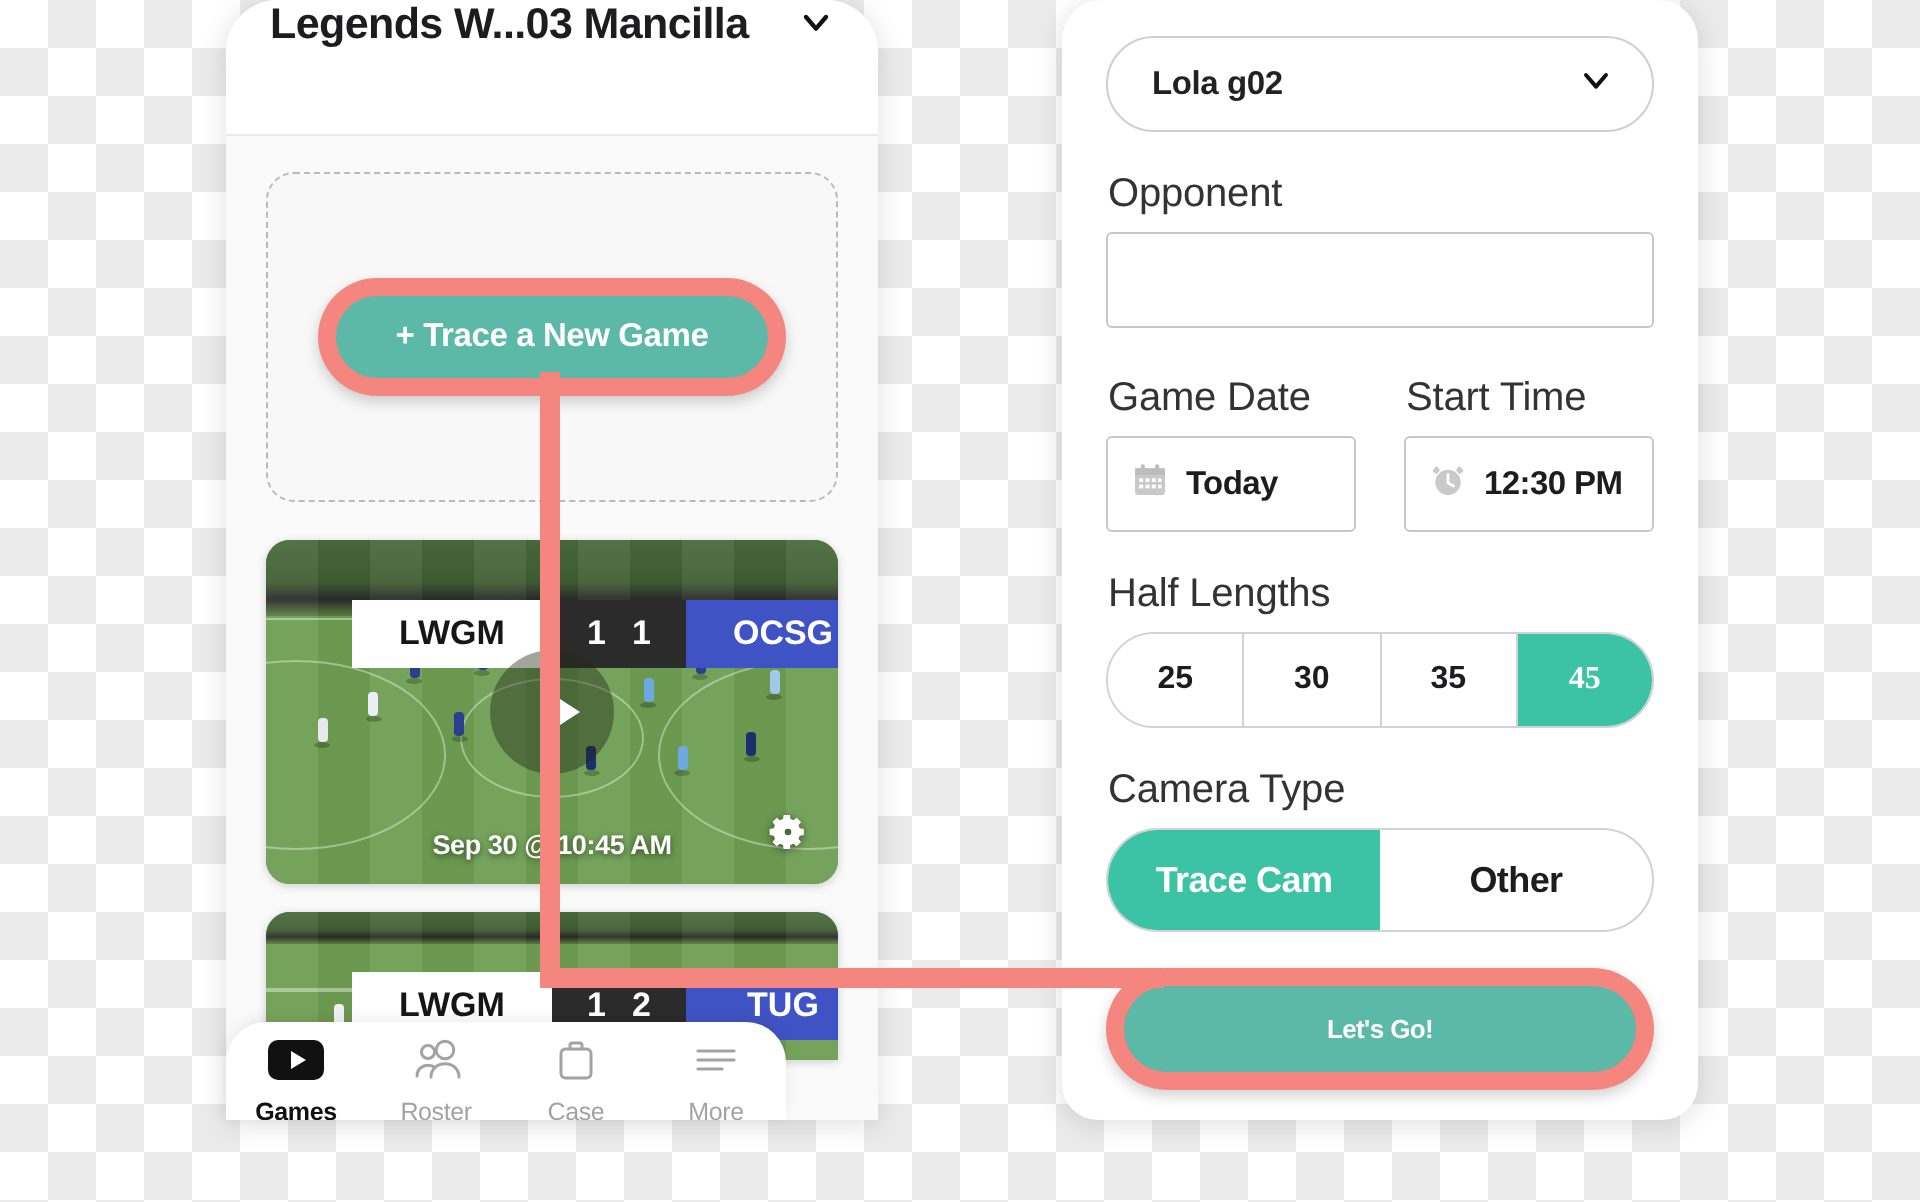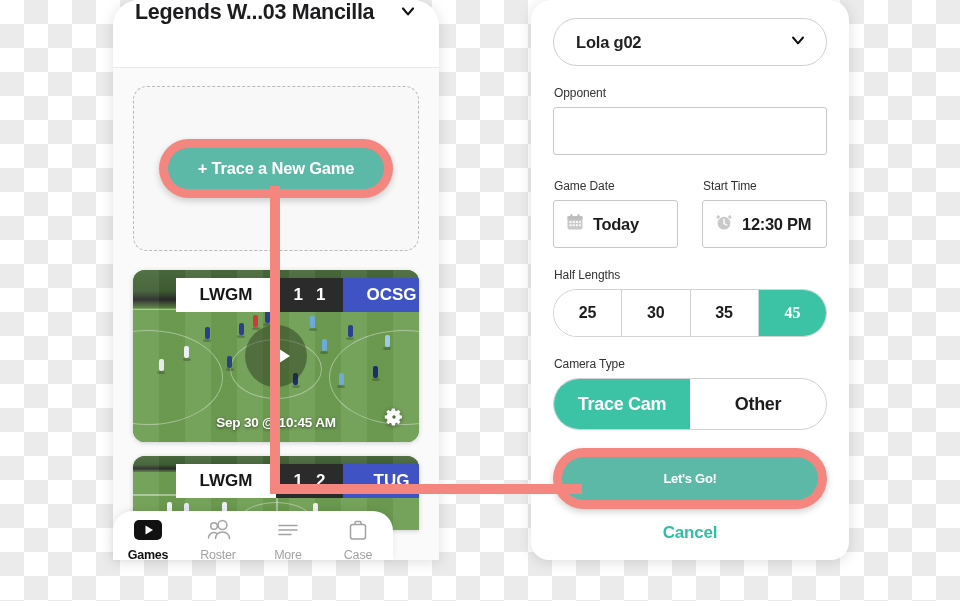--- a/index.html
+++ b/index.html
@@ -145,21 +145,21 @@
     position:absolute; left:50%; top:100%;
     transform: translateX(-50%);
     width: 8px; height: 3px;
     background: rgba(0,0,0,0.22);
     border-radius: 50%;
   }
 
   
   .scorebar {
     position: absolute;
-    top: 8px; left: 43px;
+    top: 30px; left: 43px;
     display: flex;
     height: 34px;
     font-weight: bold;
     font-size: 17px;
     overflow: hidden;
     z-index: 3;
   }
   .sb-home {
     background: #ffffff; color: #161616;
     display:flex; align-items:center; justify-content:center;
@@ -264,21 +264,21 @@
     cursor: pointer;
     gap: 36px;
   }
   .select-pill .val {
     flex:1;
     font-size: 16.5px; font-weight: bold; color: #222;
     letter-spacing: -0.2px;
   }
 
   .fl { 
-    font-size: 12px;
+    font-size: 20px;
     color: #333;
     margin: 20px 0 7px 1px;
     letter-spacing: -0.1px;
   }
 
   .text-input {
     width: 100%;
     height: 48px;
     border: 1.3px solid #c8c8c8;
     border-radius: 3px;
@@ -474,34 +474,34 @@
         <circle cx="11" cy="7" r="3.3"></circle>
           <circle cx="19.5" cy="6" r="4.4"></circle>
         <path d="M5.5 19c0-3.2 2.5-5.4 5.5-5.4 1 0 2 .25 2.8.7"></path>
         <path d="M12.5 19.5c0-4 3.1-6.6 7-6.6s7 2.6 7 6.6"></path>
       </svg>
     </span>
     <span class="tab-label">Roster</span>
   </div>
   <div class="tab">
     <span>
-      <svg width="30" height="22" viewBox="0 0 30 22" fill="none" stroke="#a3a3a3" stroke-width="1.6" stroke-linecap="round">
-        <path d="M6 6.5h18M6 11h18M6 15.5h12"></path>
-      </svg>
-    </span>
-    <span class="tab-label">More</span>
-  </div>
-  <div class="tab">
-    <span>
       <svg width="30" height="22" viewBox="0 0 30 22" fill="none" stroke="#a3a3a3" stroke-width="1.5" stroke-linecap="round">
         <rect x="7.5" y="5.5" width="15" height="14.5" rx="2.2"></rect>
         <path d="M12 5.5V3.6c0-.6.5-1.1 1.1-1.1h3.8c.6 0 1.1.5 1.1 1.1v1.9"></path>
       </svg>
     </span>
     <span class="tab-label">Case</span>
+  </div>
+  <div class="tab">
+    <span>
+      <svg width="30" height="22" viewBox="0 0 30 22" fill="none" stroke="#a3a3a3" stroke-width="1.6" stroke-linecap="round">
+        <path d="M6 6.5h18M6 11h18M6 15.5h12"></path>
+      </svg>
+    </span>
+    <span class="tab-label">More</span>
   </div>
 </div>
 
 <div class="panel-right">
 
   <div class="select-pill">
     <span class="val">Lola g02</span>
     <span>
       <svg width="20" height="20" viewBox="0 0 24 24" fill="none" stroke="#111" stroke-width="2.4" stroke-linecap="round" stroke-linejoin="round">
           <polyline points="6 9 12 16 18 9"></polyline>

